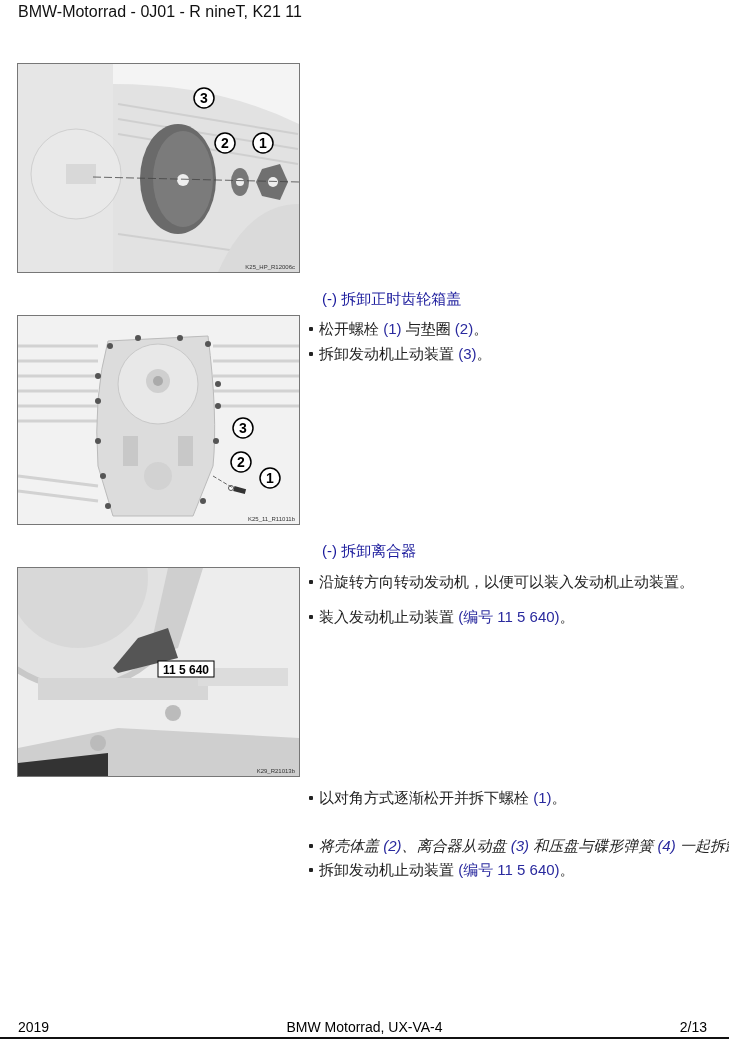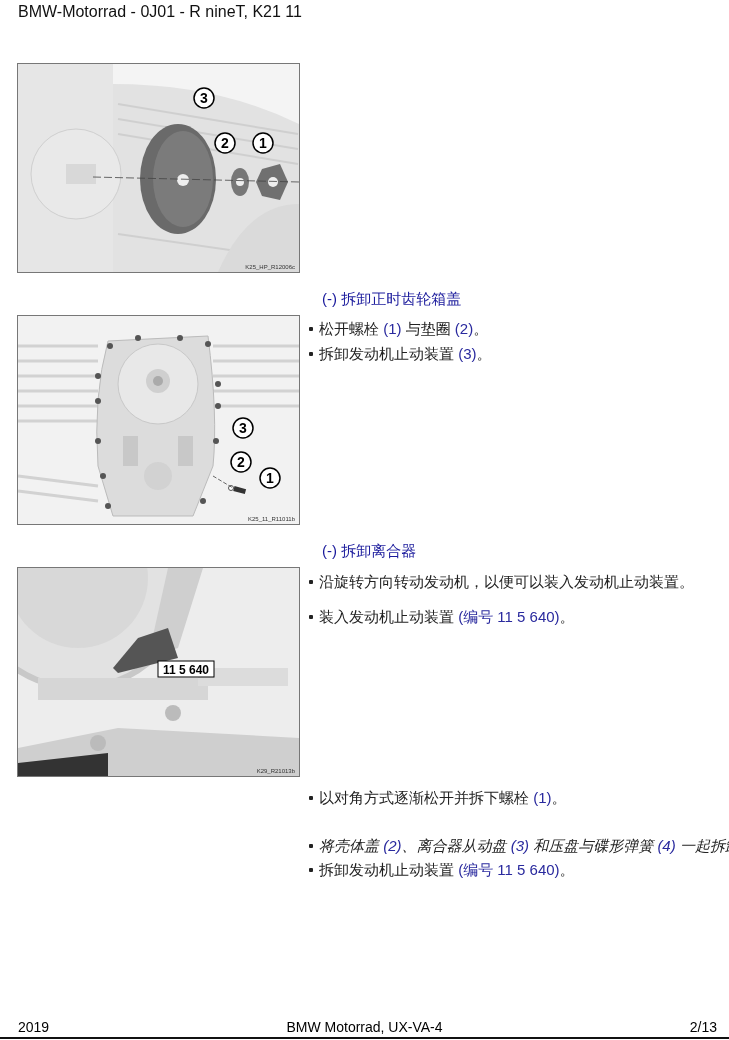--- a/index.html
+++ b/index.html
@@ -150,14 +150,14 @@
 </div>
 <div class="b" style="top:813px;margin-top:48px;">
   <span class="dot"></span><span>拆卸发动机止动装置 </span><span class="ref">(编号  11 5 640)</span><span>。</span>
 </div>
 <div class="b" style="top:837px;font-style:italic;">
   <span class="dot"></span><span>将壳体盖 </span><span class="ref">(2)</span><span>、离合器从动盘 </span><span class="ref">(3)</span><span> 和压盘与碟形弹簧 </span><span class="ref">(4)</span><span> 一起拆卸。</span>
 </div>
 
 <div class="ftr" style="left:18px;">2019</div>
 <div class="ftr" style="left:0;right:0;text-align:center;">BMW Motorrad, UX-VA-4</div>
-<div class="ftr" style="right:12px;text-align:right;">2/13</div>
+<div class="ftr" style="right:22px;text-align:right;">2/13</div>
 <div class="fline"></div>
 
 </body></html>

